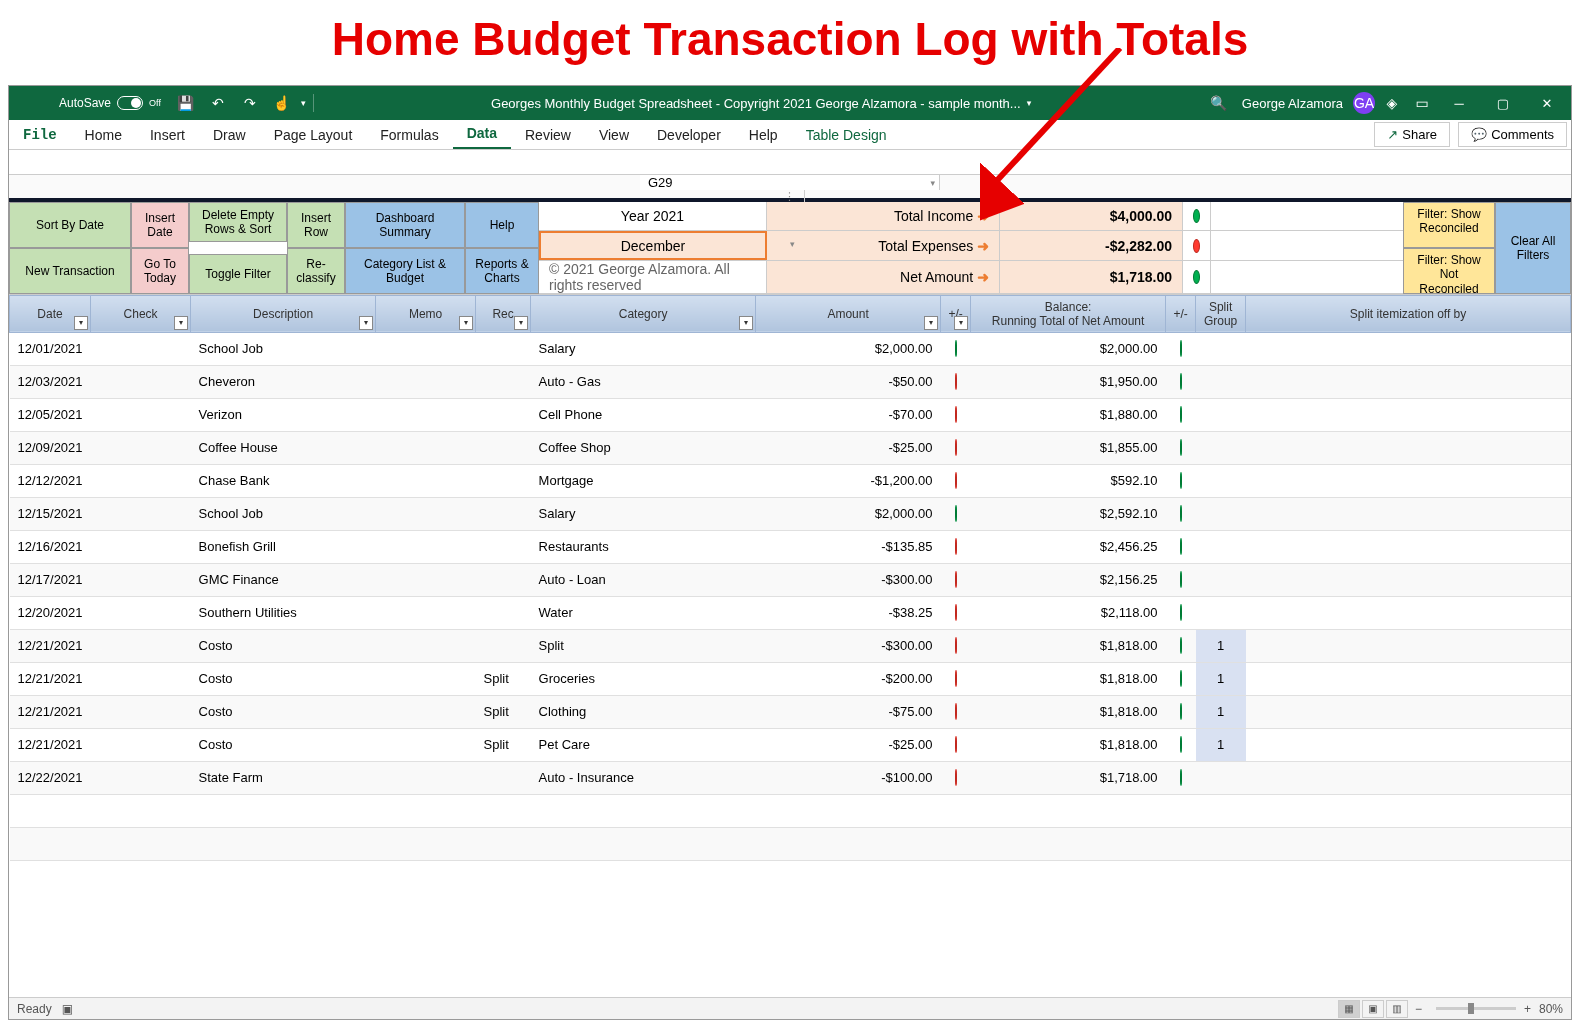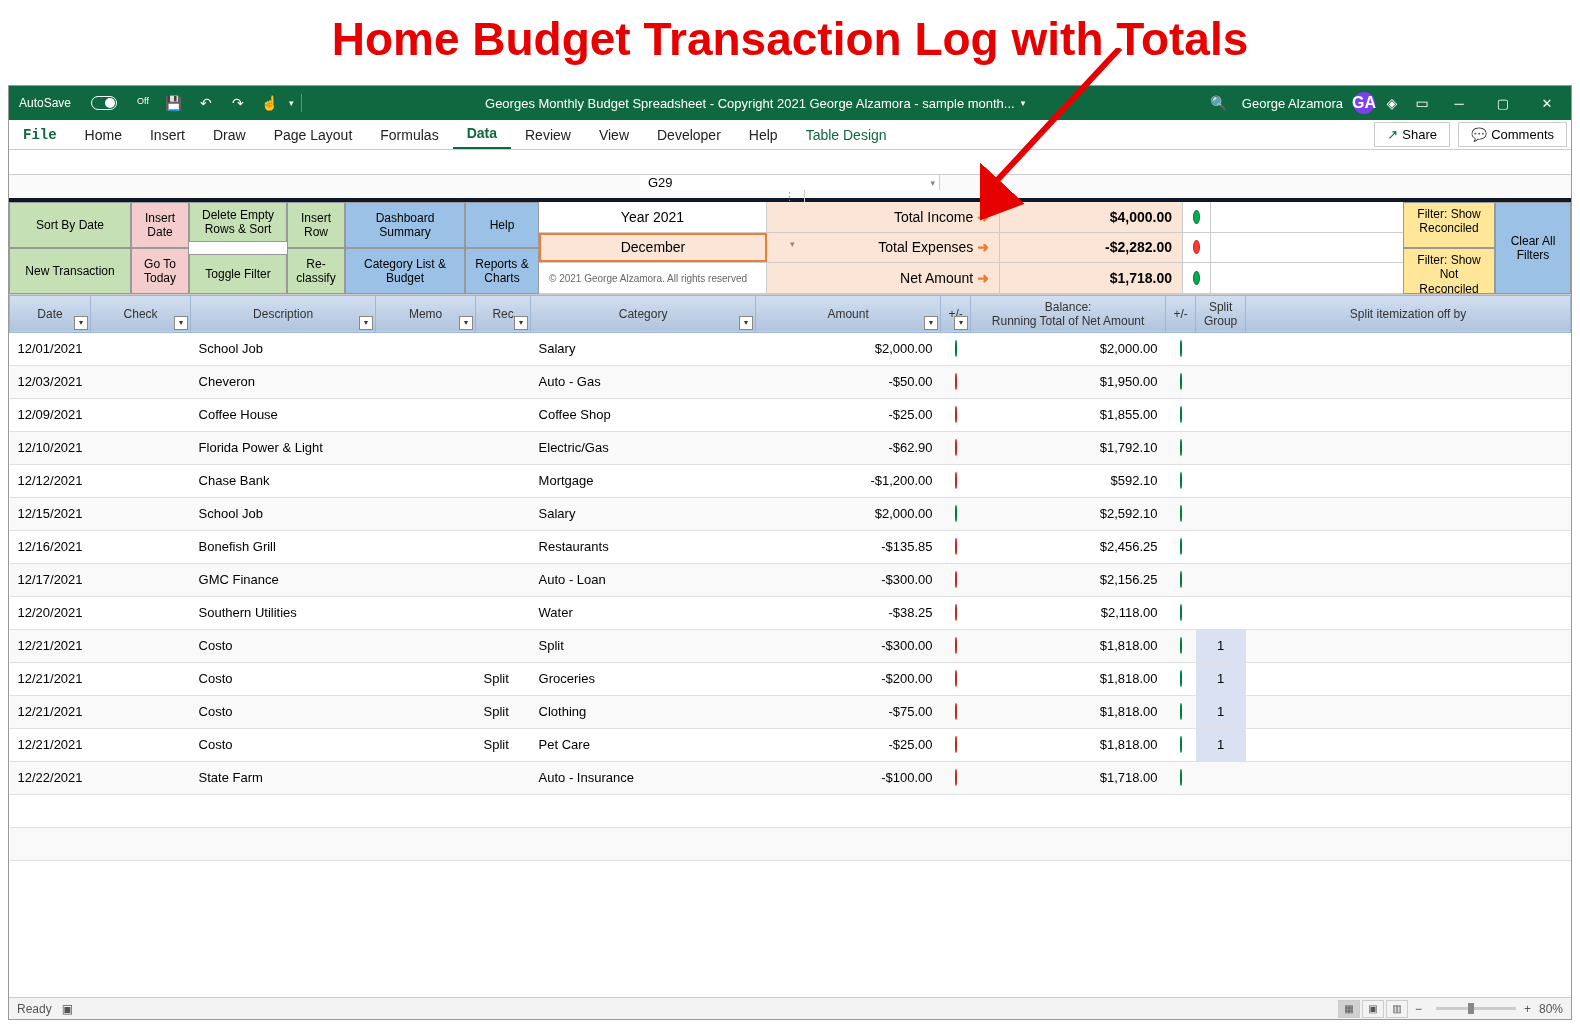--- a/index.html
+++ b/index.html
@@ -2,28 +2,28 @@
 <html><head>
 <meta charset="utf-8">
 <style>
 * { margin:0; padding:0; box-sizing:border-box; font-family:'Segoe UI',Arial,sans-serif; }
 body { background:#fff; width:1580px; height:1033px; position:relative; overflow:hidden; }
 .overlay-title { position:absolute; top:12px; left:0; right:0; text-align:center; font-size:46px; font-weight:bold; color:#e60000; z-index:100; }
 .arrow-svg { position:absolute; top:48px; left:980px; z-index:99; pointer-events:none; }
 .app-window { position:absolute; top:85px; left:8px; right:8px; bottom:13px; border:1px solid #999; background:#fff; display:flex; flex-direction:column; }
 .titlebar { height:34px; background:linear-gradient(#0f683f,#0f683f); display:flex; align-items:center; color:#fff; font-size:13px; padding:0 4px; }
 .tb-left { display:flex; align-items:center; gap:6px; }
-.autosave { display:flex; align-items:flex-start; gap:20px; font-size:12px; padding:0 6px; }
+.autosave { display:flex; align-items:center; gap:6px; font-size:12px; padding:0 6px;margin-left:40px; }
 .toggle { width:26px; height:14px; border:1px solid #fff; border-radius:8px; position:relative; }
 .toggle::after { content:""; position:absolute; right:1px; top:1px; width:10px; height:10px; background:#fff; border-radius:50%; }
 .tb-icon { width:26px; height:26px; display:flex; align-items:center; justify-content:center; cursor:pointer; font-size:14px; }
 .tb-sep { width:1px; height:18px; background:rgba(255,255,255,.3); margin:0 2px; }
 .tb-center { flex:1; text-align:center; font-size:13px; display:flex; align-items:center; justify-content:center; gap:6px; }
 .tb-right { display:flex; align-items:center; gap:4px; }
-.user-badge { width:22px; height:22px; border-radius:50%; background:#7e3ff2; font-size:16px; display:flex; align-items:center; justify-content:center; font-weight:bold; }
+.user-badge { width:22px; height:22px; border-radius:50%; background:#7e3ff2; font-size:14px; display:flex; align-items:center; justify-content:center; font-weight:normal; }
 .wincontrol { width:40px; height:34px; display:flex; align-items:center; justify-content:center; cursor:pointer; }
 .ribbon-tabs { height:30px; background:#fff; border-bottom:1px solid #ccc; display:flex; align-items:flex-end; }
 .rtab { padding:6px 14px; font-size:14px; cursor:pointer; color:#222; }
 .rtab.file { color:#0f683f; font-weight:600;font-family:Liberation Mono, monospace; }
 .rtab.active { font-weight:bold; border-bottom:2px solid #0f683f; color:#0f683f; }
 .rtab.contextual { color:#0f683f; }
 .rtab-spacer { flex:1; }
 .share-btn, .comments-btn { border:1px solid #ccc; padding:4px 12px; font-size:13px; margin:2px 4px; cursor:pointer; background:#fff; display:flex; align-items:center; gap:4px; }
 .namebox-row { height:28px; border-bottom:4px solid #0f172a; display:flex; align-items:center; background:#fafafa; margin-top:24px; border-top:1px solid #ccc;flex-direction:column;}
 .namebox { width:300px; height:100%; border-right:1px solid #ccc; padding:0 8px; font-size:13px; display:flex; align-items:center; position:relative; background:#fff;}
@@ -44,21 +44,21 @@
 .w-ins { width:58px; }
 .w-del { width:98px;gap:12px; }
 .w-ir { width:58px; }
 .w-dash { width:120px; }
 .w-help { width:74px; }
 .summary-area { flex:1; display:flex; flex-direction:column; }
 .sum-row { flex:1; display:flex; border-bottom:1px solid #ccc; }
 .sum-cell { border-right:1px solid #ccc; display:flex; align-items:center; font-size:14px; padding:0 10px; }
 .sc-year { width:228px; justify-content:center; font-weight:500; background:#fff;}
 .sc-month { width:228px; justify-content:center; font-weight:500; background:#fbe5d6; border:2px solid #ed7d31 !important;}
-.sc-copy { width:228px; justify-content:flex-start; font-size:10px; color:#666;}
+.sc-copy { width:228px; justify-content:flex-start; font-size:14px; color:#666;}
 .sc-label { width:233px; justify-content:flex-end; font-weight:500; background:#fbe5d6; gap:4px;}
 .sc-value { width:183px; justify-content:flex-end; font-weight:600; background:#fbe5d6;}
 .sc-dot { width:28px; justify-content:center; }
 .dot { width:14px; height:14px; border-radius:50%; }
 .dot-g { background:#00b050; border:1px solid #007a35;}
 .dot-r { background:#ff3b30; border:1px solid #c0281f;}
 .filter-col { display:flex; flex-direction:column; }
 .filter-btn { border:1px solid #999; font-size:12px; text-align:center; padding:4px 6px; cursor:pointer; line-height:1.2;}
 .w-filt { width:92px; height:50%;}
 .w-clear { width:76px; height:100%; display:flex; align-items:center; justify-content:center;}
@@ -274,43 +274,43 @@
             <td></td>
             <td>Auto - Gas</td>
             <td class="ta-r">-$50.00</td>
             <td class="ta-c"><span class="dot dot-r"></span></td>
             <td class="ta-r">$1,950.00</td>
             <td class="ta-c"><span class="dot dot-g"></span></td>
             <td class=""></td>
             <td></td>
           </tr>
           <tr>
+            <td>12/05/2021</td>
+            <td></td>
+            <td>Verizon</td>
+            <td></td>
+            <td></td>
+            <td>Cell Phone</td>
+            <td class="ta-r">-$70.00</td>
+            <td class="ta-c"><span class="dot dot-r"></span></td>
+            <td class="ta-r">$1,880.00</td>
+            <td class="ta-c"><span class="dot dot-g"></span></td>
+            <td class=""></td>
+            <td></td>
+          </tr>
+          <tr>
             <td>12/09/2021</td>
             <td></td>
             <td>Coffee House</td>
             <td></td>
             <td></td>
             <td>Coffee Shop</td>
             <td class="ta-r">-$25.00</td>
             <td class="ta-c"><span class="dot dot-r"></span></td>
             <td class="ta-r">$1,855.00</td>
-            <td class="ta-c"><span class="dot dot-g"></span></td>
-            <td class=""></td>
-            <td></td>
-          </tr>
-          <tr>
-            <td>12/10/2021</td>
-            <td></td>
-            <td>Florida Power &amp; Light</td>
-            <td></td>
-            <td></td>
-            <td>Electric/Gas</td>
-            <td class="ta-r">-$62.90</td>
-            <td class="ta-c"><span class="dot dot-r"></span></td>
-            <td class="ta-r">$1,792.10</td>
             <td class="ta-c"><span class="dot dot-g"></span></td>
             <td class=""></td>
             <td></td>
           </tr>
           <tr>
             <td>12/12/2021</td>
             <td></td>
             <td>Chase Bank</td>
             <td></td>
             <td></td>

